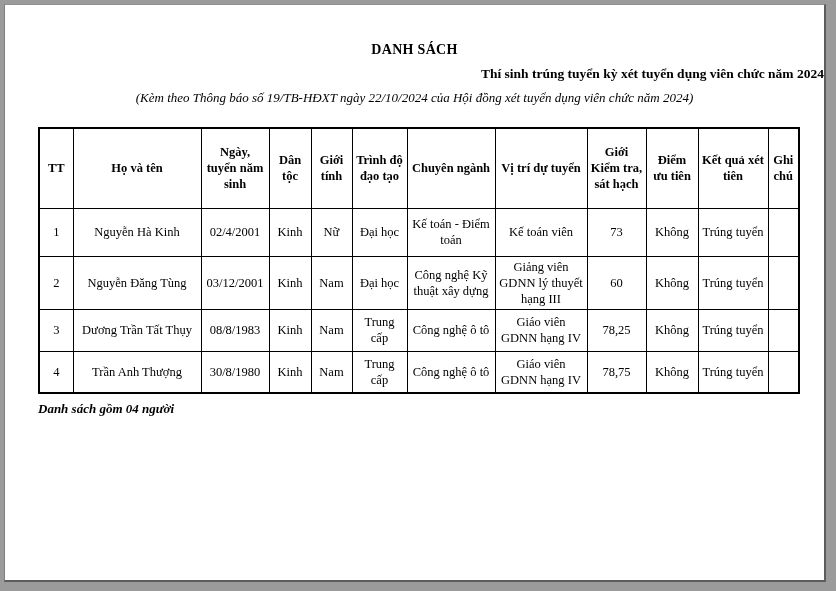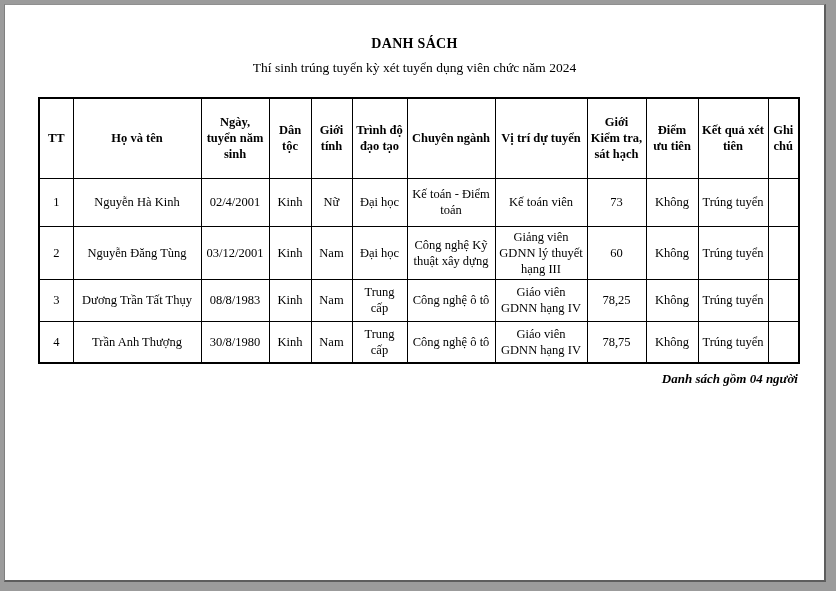--- a/index.html
+++ b/index.html
@@ -14,28 +14,29 @@
   .paper {
     position: absolute;
     left: 4px; top: 4px;
     width: 822px; height: 578px;
     background: #ffffff;
     border-left: 1px solid #7f7f7f;
     border-top: 1px solid #8f8f8f;
     border-right: 2px solid #5d5d5d;
     border-bottom: 2px solid #5d5d5d;
   }
-  .doc-header { text-align: center; padding-top: 31px; }
+  .doc-header { text-align: center; padding-top: 31px; margin-top: 6px; }
   .doc-title {
     font-size: 14px; font-weight: bold; letter-spacing: 0.3px;
     margin: 0 0 8px 0;
   }
   .doc-subtitle {
-    font-size: 13.5px; font-weight: normal;
+    font-size: 13.5px; font-weight: bold;
     margin: 0 0 8px 0;
+    text-align: right;
   }
   .doc-note {
     font-size: 13px; font-style: italic;
     margin: 0;
   }
   table.results {
     border-collapse: collapse;
     table-layout: fixed;
     width: 760px;
     margin: 21px 0 0 33px;
@@ -52,35 +53,36 @@
   }
   table.results th { font-weight: bold; }
   tr.hdr       { height: 80px; }
   tbody tr.r0  { height: 48px; }
   tbody tr.r1  { height: 49px; }
   tbody tr.r2  { height: 42px; }
   tbody tr.r3  { height: 42px; }
   .doc-footer {
     width: 760px;
     margin-left: 33px;
-    text-align: right;
+    text-align: left;
     font-size: 13px;
     font-weight: bold;
     font-style: italic;
     margin-top: 7px;
   }
 </style>
 </head>
 <body>
 
 <div class="paper">
 
   <div class="doc-header">
     <div class="doc-title">DANH SÁCH</div>
     <div class="doc-subtitle">Thí sinh trúng tuyển kỳ xét tuyển dụng viên chức năm 2024</div>
+    <div class="doc-note">(Kèm theo Thông báo số 19/TB-HĐXT ngày 22/10/2024 của Hội đồng xét tuyển dụng viên chức năm 2024)</div>
   </div>
 
   <table class="results">
     <colgroup>
       <col style="width:34px">
         <col style="width:128px">
         <col style="width:68px">
       <col style="width:42px">
         <col style="width:41px">
         <col style="width:55px">

